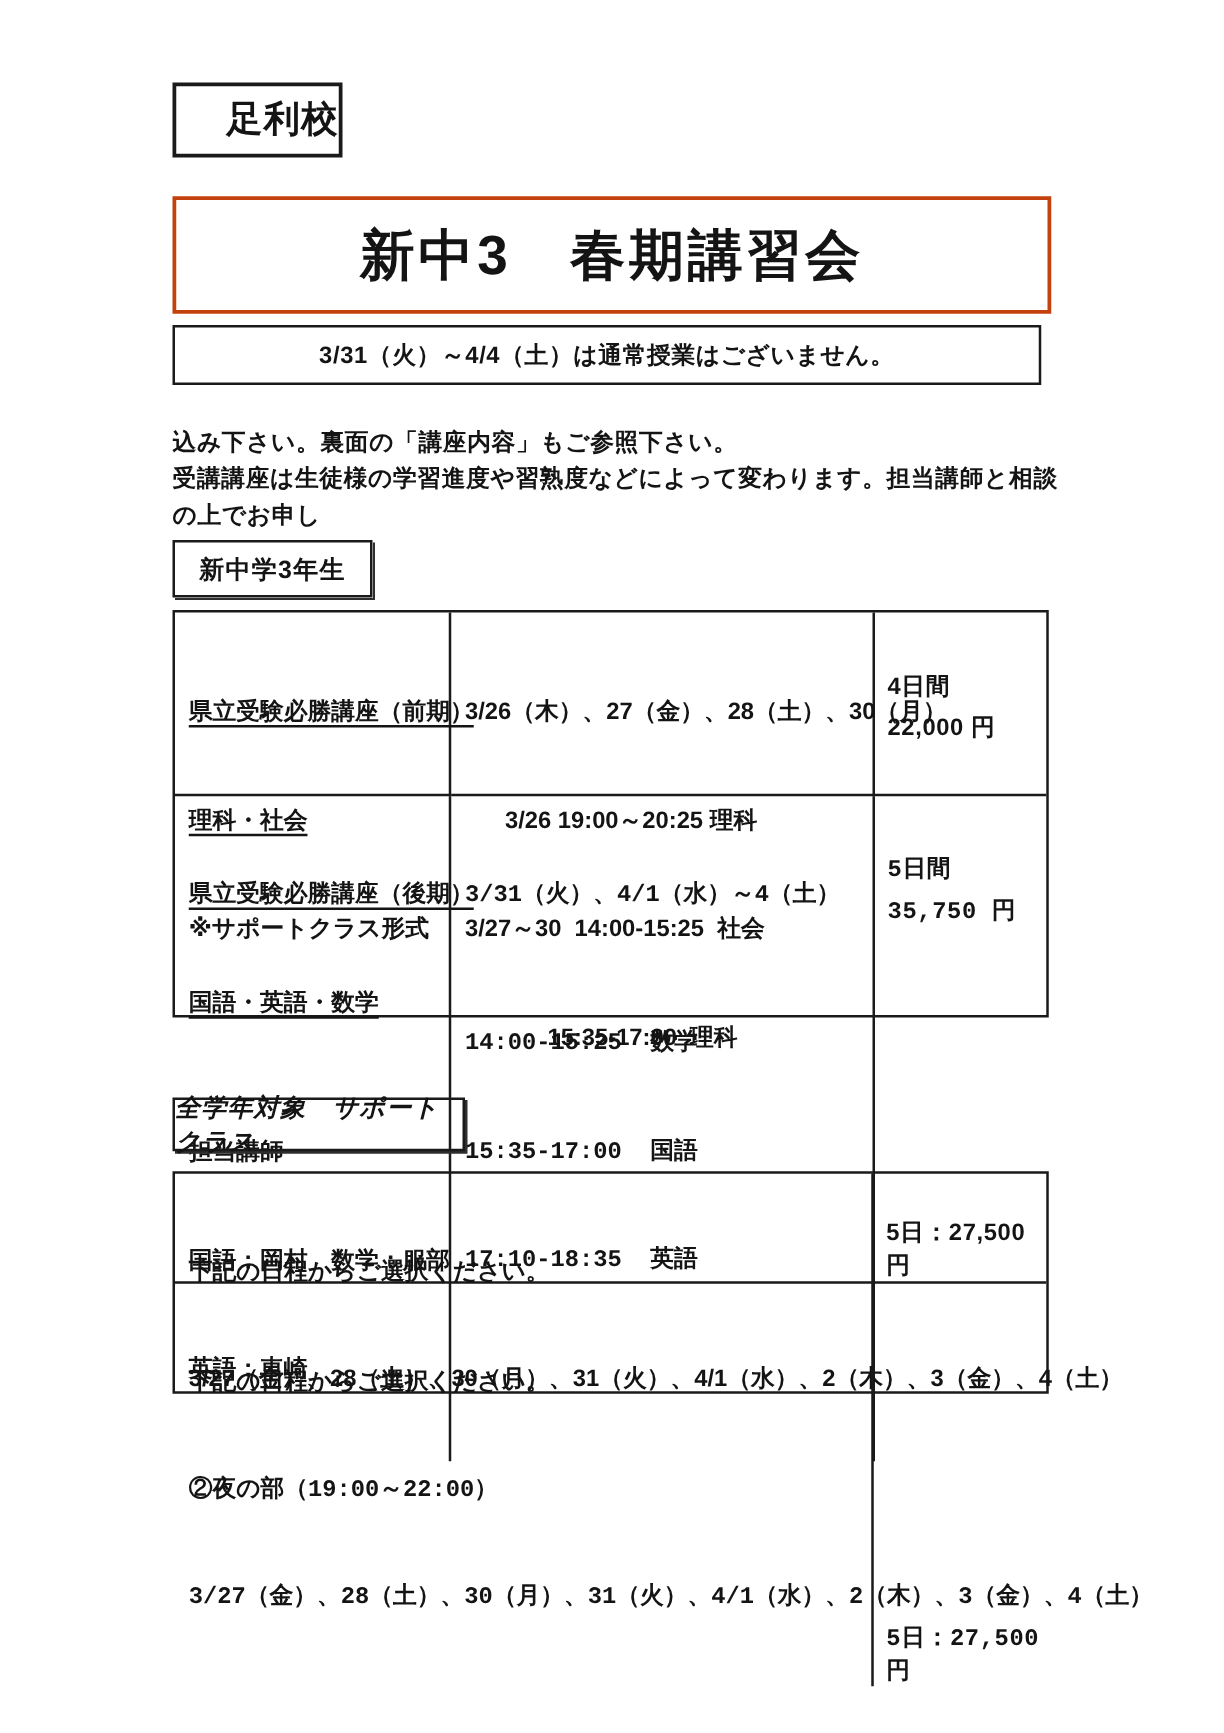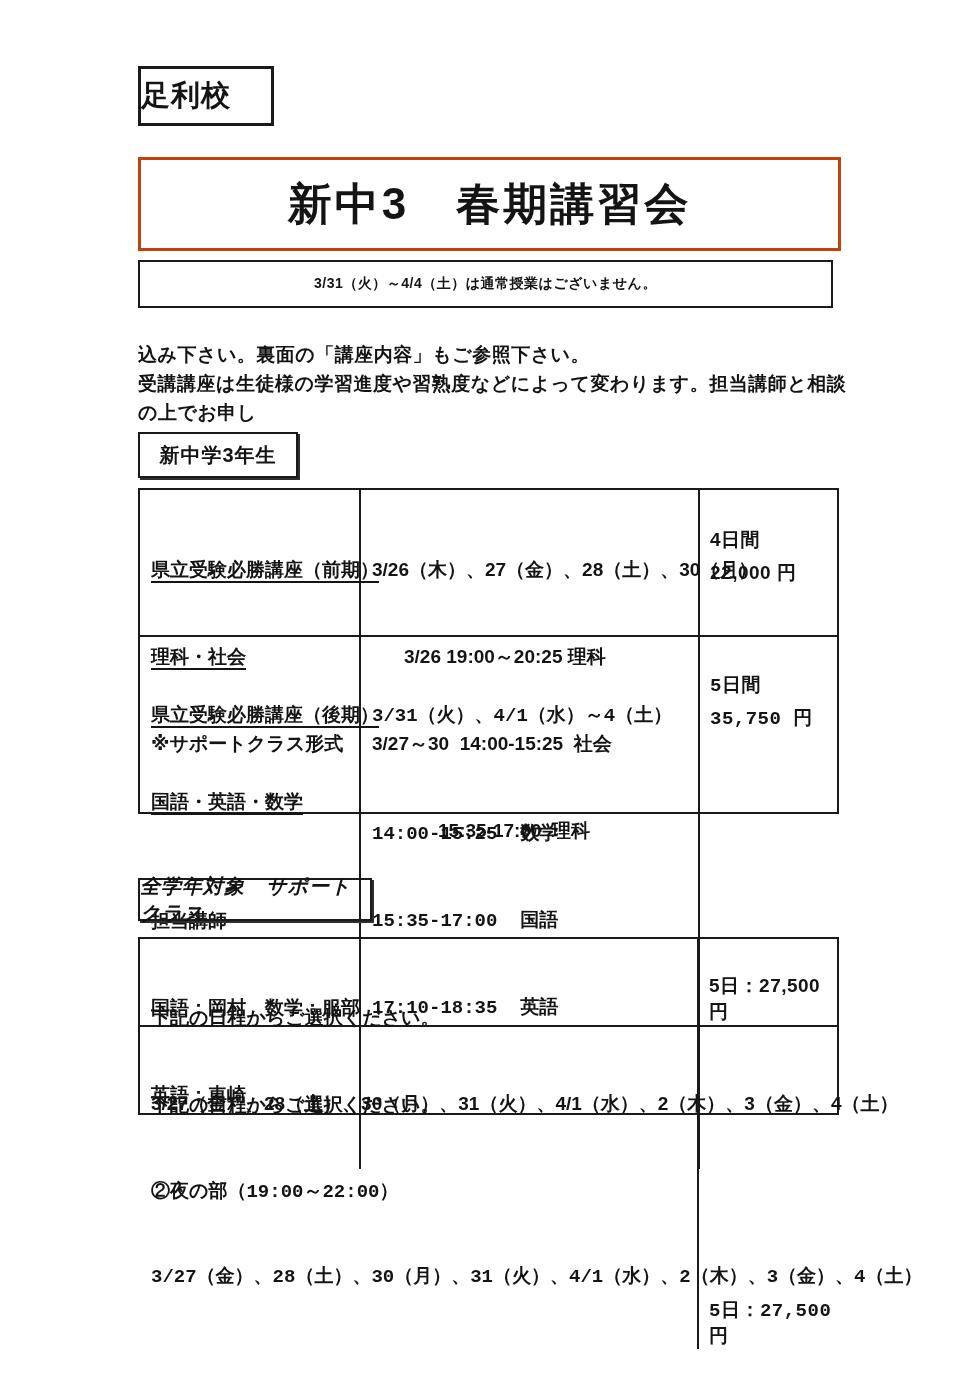--- a/index.html
+++ b/index.html
@@ -9,34 +9,34 @@
     background: #ffffff; color: #141414;
     font-family: "Liberation Sans", "DejaVu Sans", sans-serif;
     font-weight: 700;
     -webkit-font-smoothing: antialiased;
   }
   .abs { position: absolute; }
 
   #school-box {
     left: 138px; top: 66px; width: 136px; height: 60px;
     border: 3px solid #1a1a1a;
-    display: flex; align-items: center; justify-content: flex-start;
+    display: flex; align-items: center; justify-content: flex-end;
     font-size: 29px; letter-spacing: 1px;
   }
   #title-box {
     left: 138px; top: 157px; width: 703px; height: 94px;
     border: 3px solid #c2410c;
     display: flex; align-items: center; justify-content: center;
     font-size: 44px; letter-spacing: 3px;
   }
   #notice-box {
     left: 138px; top: 260px; width: 695px; height: 48px;
     border: 2px solid #1a1a1a;
     display: flex; align-items: center; justify-content: center;
-    font-size: 14px; letter-spacing: 0.5px;
+    font-size: 19px; letter-spacing: 0.5px;
   }
   #intro {
     left: 138px; top: 340px; width: 720px;
     font-size: 19px; line-height: 29px; letter-spacing: 0.5px;
   }
 
   .sec-head {
     border: 2px solid #1a1a1a;
     box-shadow: 2px 2px 0 #2e2e2e;
     display: flex; align-items: center; justify-content: center;
@@ -59,21 +59,21 @@
     left: 138px; top: 937px; width: 701px; height: 178px;
     grid-template-columns: 559px 1fr;
     grid-template-rows: 88px 1fr;
   }
   .cell { border-right: 2px solid #1a1a1a; border-bottom: 2px solid #1a1a1a; }
   .cell.last-col { border-right: none; }
   .cell.last-row { border-bottom: none; font-family: Liberation Mono, monospace; }
 
   .c-info  { padding: 7px 8px 0 11px; line-height: 29px; white-space: pre; }
   .c-sched { padding: 7px 0 0 11px;  line-height: 29px; white-space: pre; }
-  .c-price { padding: 33px 0 0 10px; line-height: 33px; letter-spacing: 0.5px; }
+  .c-price { padding: 33px 0 0 10px; line-height: 33px; letter-spacing: 0.5px; margin-top: 10px; }
 
   .ul { text-decoration: underline; text-underline-offset: 5px; text-decoration-thickness: 2px; }
   .ind1 { margin-left: 32px; }
   .ind2 { margin-left: 66px; }
   .gap-block { margin-top: 32px; }
   .gap-line  { margin-top: 31px; }
 
   .t2-info  { padding: 8px 0 0 11px; line-height: 28.5px; white-space: pre; }
   .t2-price { display: flex; align-items: flex-end; padding-left: 10px; letter-spacing: 0.5px; }
 </style>

